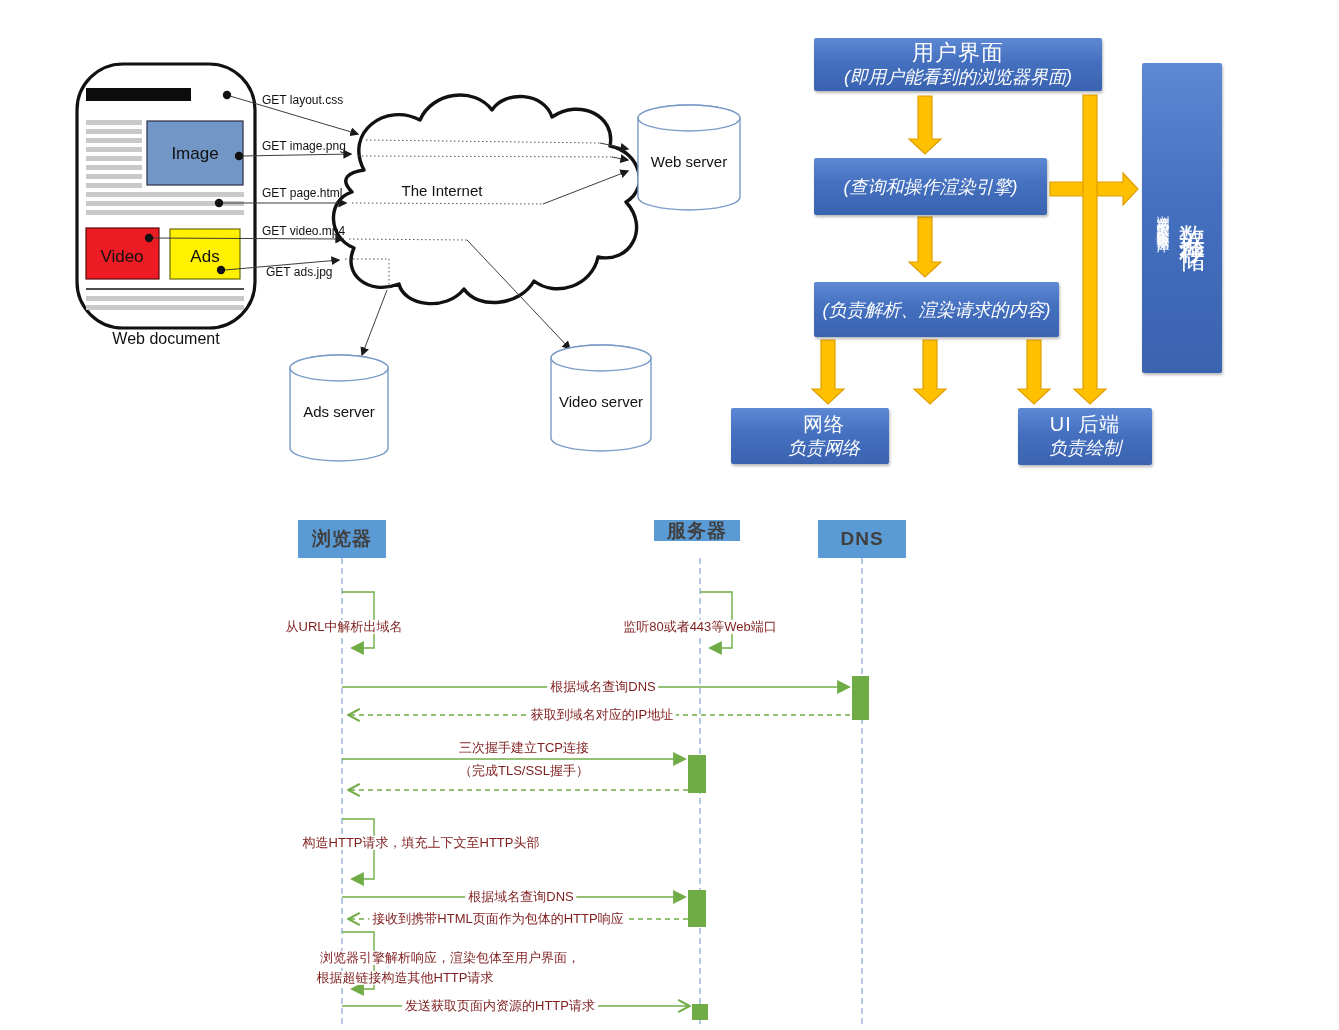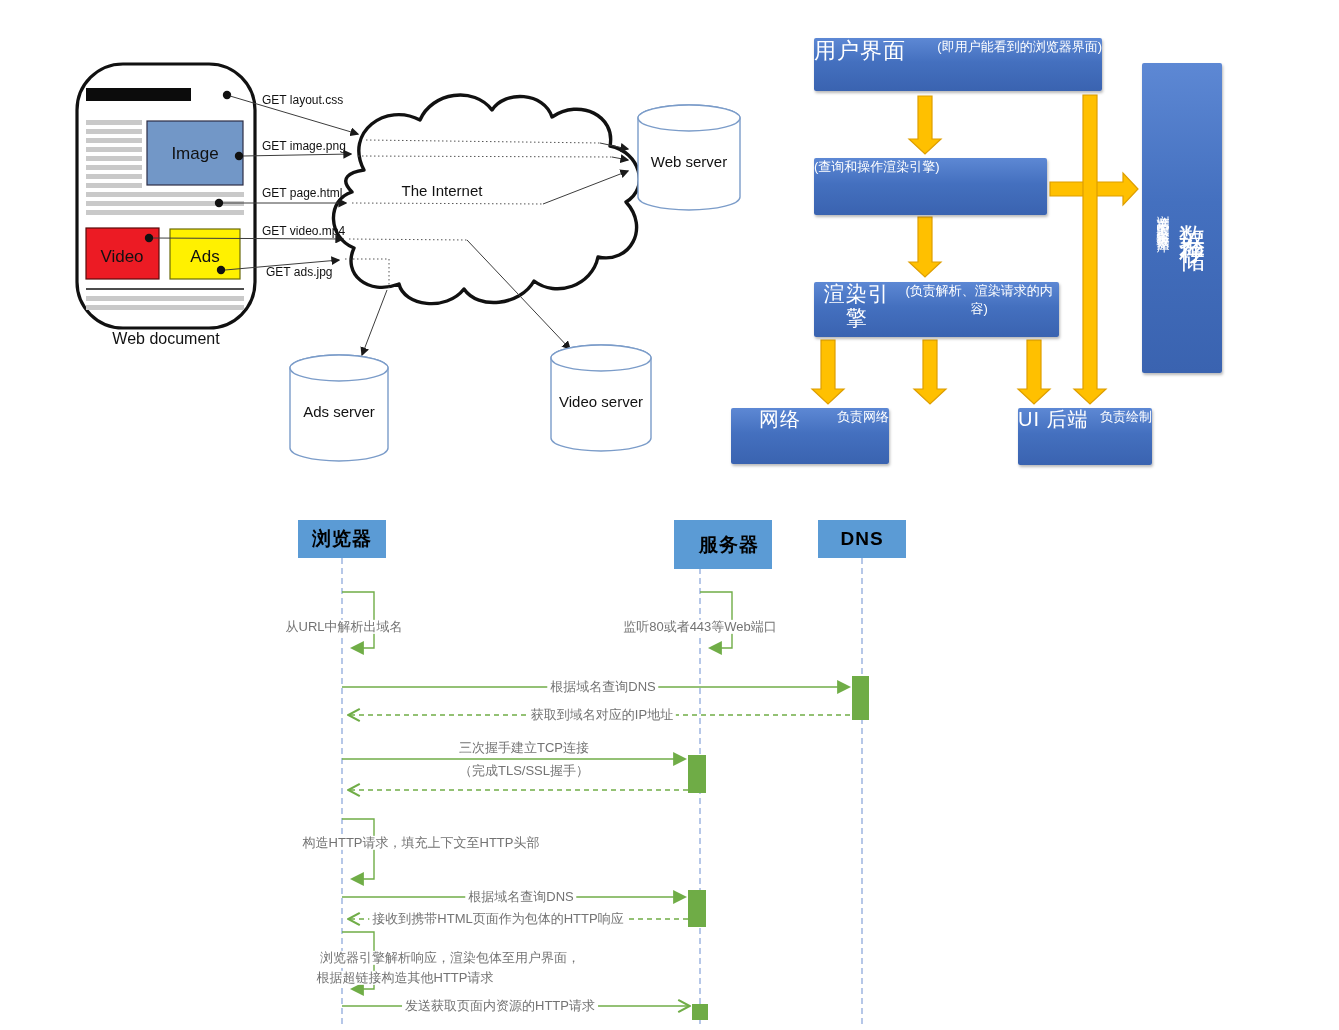--- a/index.html
+++ b/index.html
@@ -5,34 +5,34 @@
   html,body{margin:0;padding:0;background:#fff;}
   #page{position:relative;width:1339px;height:1030px;background:#fff;overflow:hidden;
         font-family:"Liberation Sans","DejaVu Sans",sans-serif;}
   svg{position:absolute;left:0;top:0;}
   svg text{font-family:"Liberation Sans","DejaVu Sans",sans-serif;fill:#111;}
   .t15{font-size:15px;} .t16{font-size:16px;} .t12{font-size:12px;} .t17{font-size:17px;}
   .mid{text-anchor:middle;}
 
   
   .arch-box{position:absolute;background:linear-gradient(180deg,#5d88d4 0%,#4470bf 45%,#3a63b0 100%);
-    color:#fff;text-align:center;display:flex;justify-content:space-between;
+    color:#fff;text-align:center;display:flex;flex-direction:column;justify-content:center;
     border-radius:2px;box-shadow:1px 2px 3px rgba(0,0,0,.28);}
   .arch-title{font-size:21px;letter-spacing:1px;line-height:1.15;}
-  .arch-sub{font-size:13px;margin-top:0;}
+  .arch-sub{font-size:18px;margin-top:0;font-style:italic;}
   .ds{flex-direction:row;align-items:center;justify-content:center;gap:4px;}
   .ds-small{writing-mode:vertical-rl;font-size:13px;letter-spacing:2px;}
   .ds-big{writing-mode:vertical-rl;font-size:26px;letter-spacing:7px;}
 
   
-  .seq-actor{position:absolute;background:#5B9BD5;color:#000000;font-weight:bold;font-size:19px;
+  .seq-actor{position:absolute;background:#5B9BD5;color:#404040;font-weight:bold;font-size:19px;
     display:flex;align-items:center;justify-content:center;letter-spacing:1px;}
 
   
-  .msg-label{position:absolute;transform:translate(-50%,-50%);color:#737373;font-size:13px;
+  .msg-label{position:absolute;transform:translate(-50%,-50%);color:#7f1d1d;font-size:13px;
     background:#fff;padding:0 3px;white-space:nowrap;line-height:1.1;}
 </style>
 </head>
 <body>
 
 <div id="page">
 
 <svg width="1339" height="1030" viewBox="0 0 1339 1030">
   <defs>
     <marker id="arrB" viewBox="0 0 10 10" refX="8.5" refY="5" markerWidth="9" markerHeight="9" orient="auto-start-reverse">
@@ -181,38 +181,37 @@
 </svg>
 
 <div class="arch-box" style="left:814px;top:38px;width:288px;height:53px;">
   <div class="arch-title" style="font-size:22px;">用户界面</div>
   <div class="arch-sub">(即用户能看到的浏览器界面)</div>
 </div>
 <div class="arch-box" style="left:814px;top:158px;width:233px;height:57px;">
   <div class="arch-sub">(查询和操作渲染引擎)</div>
 </div>
 <div class="arch-box" style="left:814px;top:282px;width:245px;height:55px;">
-  <div class="arch-title">渲染引擎</div>
   <div class="arch-sub">(负责解析、渲染请求的内容)</div>
 </div>
 <div class="arch-box" style="left:731px;top:408px;width:130px;height:56px;padding-left:28px;">
   <div class="arch-title" style="font-size:20px;">网络</div>
   <div class="arch-sub">负责网络</div>
 </div>
 <div class="arch-box" style="left:1018px;top:408px;width:134px;height:57px;">
   <div class="arch-title" style="font-size:20px;">UI 后端</div>
   <div class="arch-sub">负责绘制</div>
 </div>
 <div class="arch-box ds" style="left:1142px;top:63px;width:80px;height:310px;">
   <span class="ds-small">浏览器中的一个轻量级数据库</span>
   <span class="ds-big">数据存储</span>
 </div>
 
 <div class="seq-actor" style="left:298px;top:520px;width:88px;height:38px;">浏览器</div>
-<div class="seq-actor" style="left:674px;top:520px;width:86px;height:49px;padding-left:12px;">服务器</div>
+<div class="seq-actor" style="left:654px;top:520px;width:86px;height:21px;">服务器</div>
 <div class="seq-actor" style="left:818px;top:520px;width:88px;height:38px;">DNS</div>
 
 <div class="msg-label" style="left:344px;top:627px;">从URL中解析出域名</div>
 <div class="msg-label" style="left:700px;top:627px;">监听80或者443等Web端口</div>
 <div class="msg-label" style="left:603px;top:687px;">根据域名查询DNS</div>
 <div class="msg-label" style="left:602px;top:715px;">获取到域名对应的IP地址</div>
 <div class="msg-label" style="left:524px;top:748px;">三次握手建立TCP连接</div>
 <div class="msg-label" style="left:524px;top:771px;">（完成TLS/SSL握手）</div>
 <div class="msg-label" style="left:421px;top:843px;">构造HTTP请求，填充上下文至HTTP头部</div>
 <div class="msg-label" style="left:521px;top:897px;">根据域名查询DNS</div>

